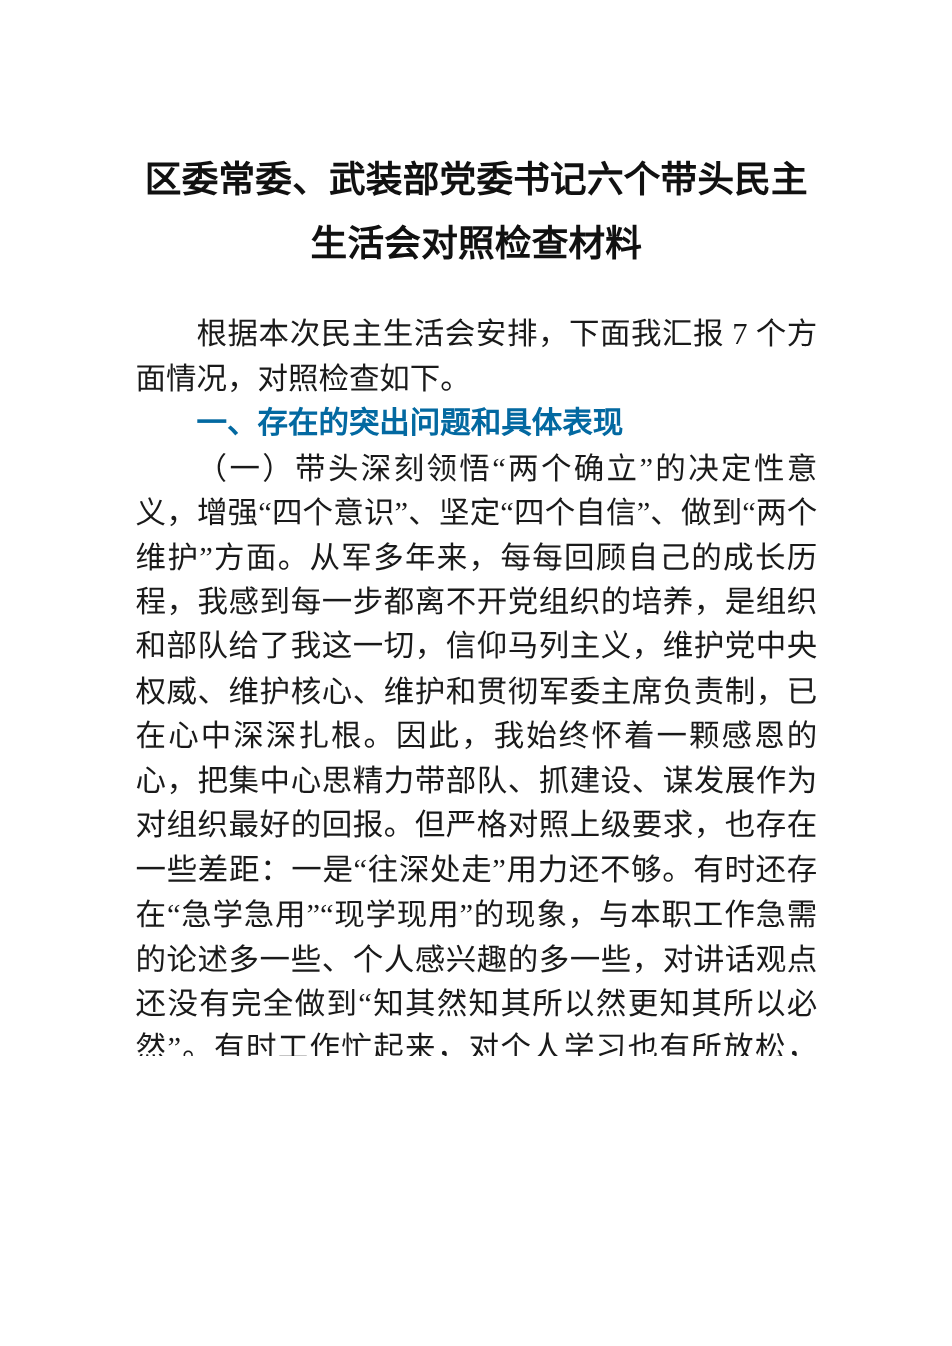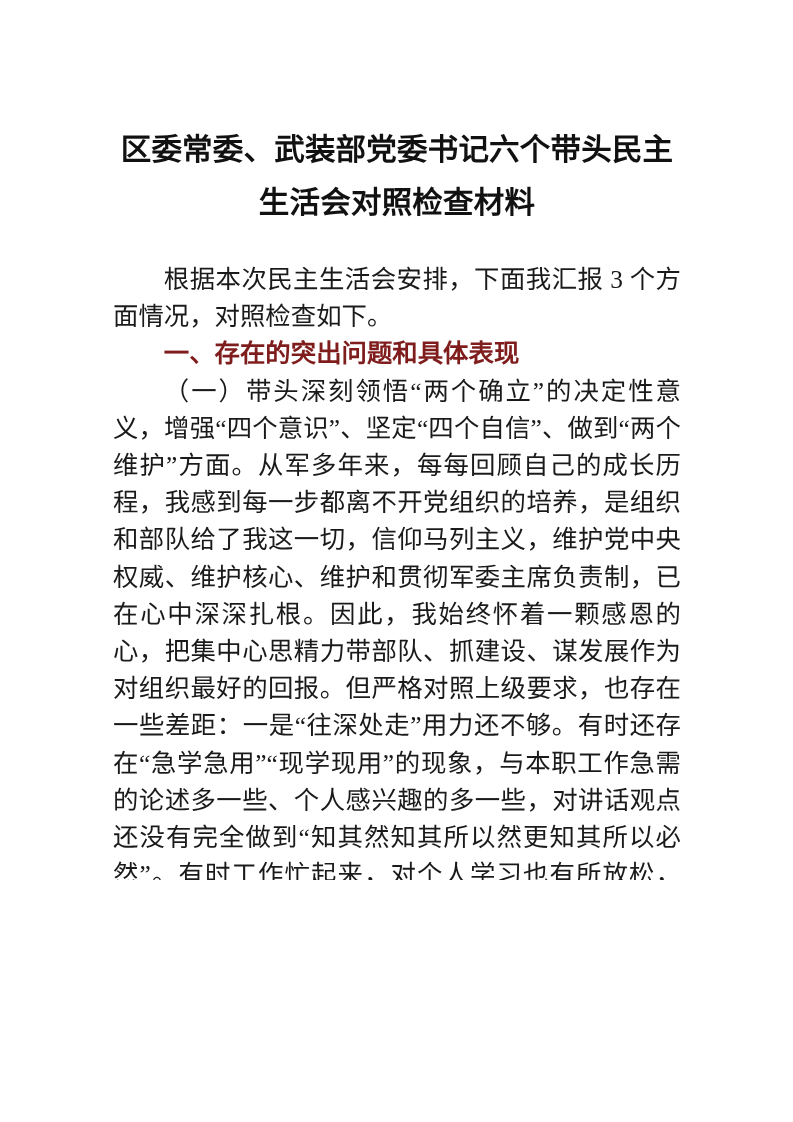--- a/index.html
+++ b/index.html
@@ -58,38 +58,38 @@
   .para.indent {
     text-indent: 2em;
   }
 
   
   .section-heading {
     font-family: "Liberation Sans", "DejaVu Sans", sans-serif;
     font-size: 25.4px;
     line-height: 37.2px;
     font-weight: bold;
-    color: #7f1d1d;
+    color: #0369a1;
     text-indent: 2em;
     margin: 0;
     word-break: break-all;
   }
 
   .gap-title-body { height: 31px; }
 </style>
 </head>
 <body>
 
 <div class="page">
   <div class="content">
 
     <h1 class="doc-title">区委常委、武装部党委书记六个带头民主生活会对照检查材料</h1>
 
     <div class="gap-title-body"></div>
 
-    <p class="para indent">根据本次民主生活会安排，下面我汇报 3 个方面情况，对照检查如下。</p>
+    <p class="para indent">根据本次民主生活会安排，下面我汇报 7 个方面情况，对照检查如下。</p>
 
     <p class="section-heading">一、存在的突出问题和具体表现</p>
 
     <p class="para indent">（一）带头深刻领悟“两个确立”的决定性意义，增强“四个意识”、坚定“四个自信”、做到“两个维护”方面。从军多年来，每每回顾自己的成长历程，我感到每一步都离不开党组织的培养，是组织和部队给了我这一切，信仰马列主义，维护党中央权威、维护核心、维护和贯彻军委主席负责制，已在心中深深扎根。因此，我始终怀着一颗感恩的心，把集中心思精力带部队、抓建设、谋发展作为对组织最好的回报。但严格对照上级要求，也存在一些差距：一是“往深处走”用力还不够。有时还存在“急学急用”“现学现用”的现象，与本职工作急需的论述多一些、个人感兴趣的多一些，对讲话观点还没有完全做到“知其然知其所以然更知其所以必然”。有时工作忙起来，对个人学习也有所放松，缺乏以往挑灯夜战的主动性，说到底还是没有用讲政治的标准和高度看待学习、抓好学习。二是“往高处走”用力还不够。虽然能严格落实党委中心组学习和常态化思想政治教育，带着大家一起学，但会议式、机械式、任务式学习强调的多，深研究、谈体会、看提高活动开展的少，对“两个确立”的</p>
 
   </div>
 </div>
 
 </body></html>

